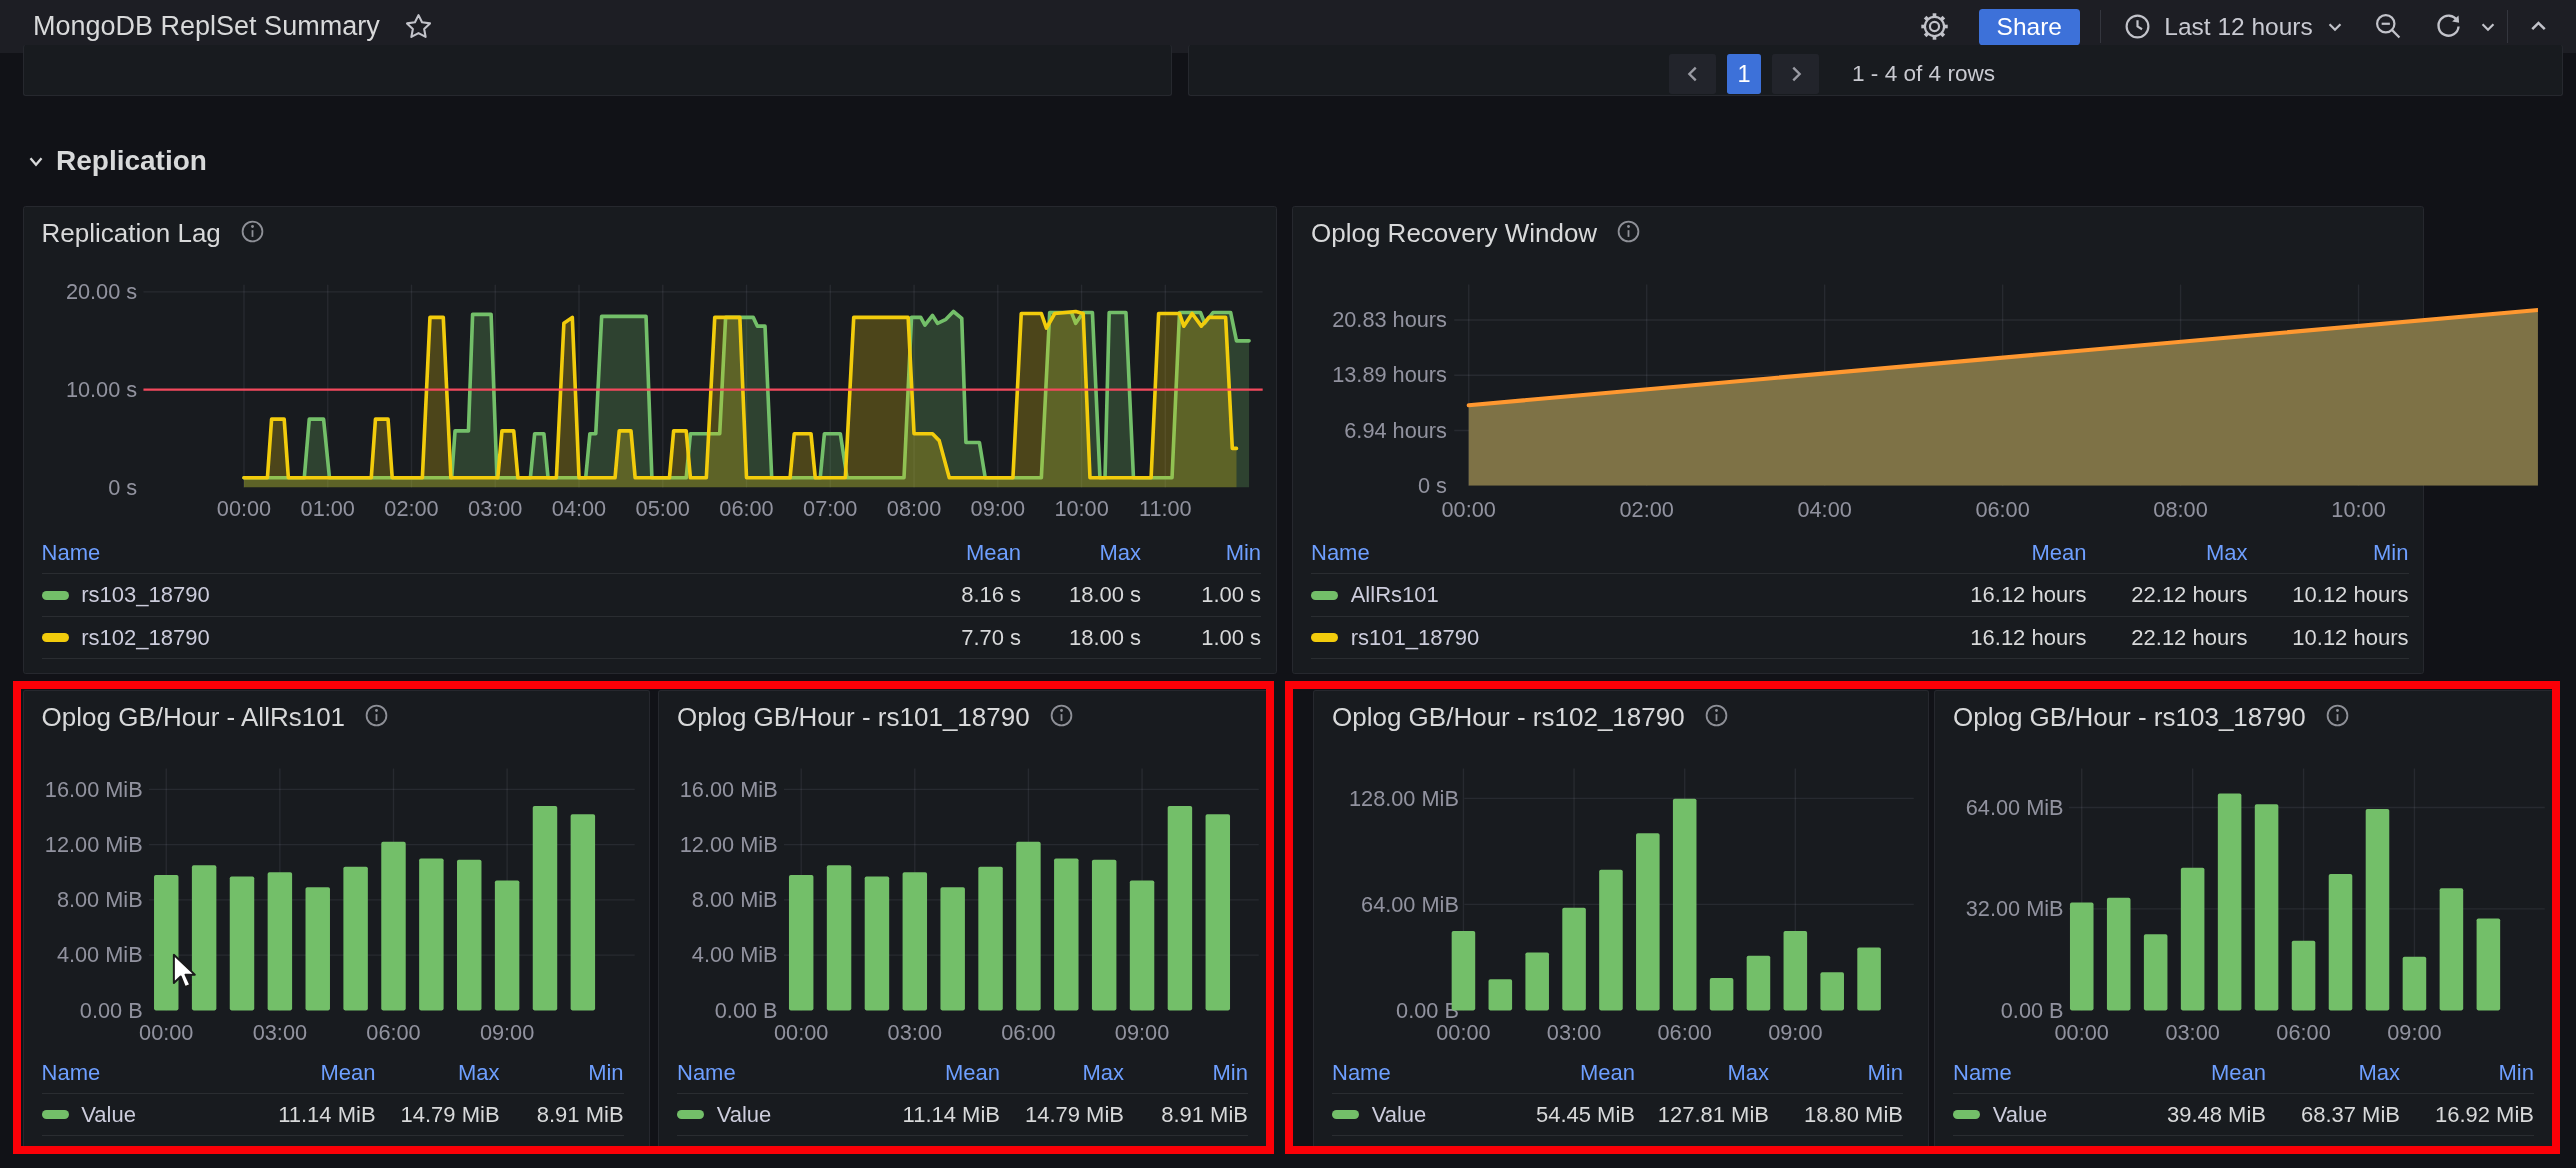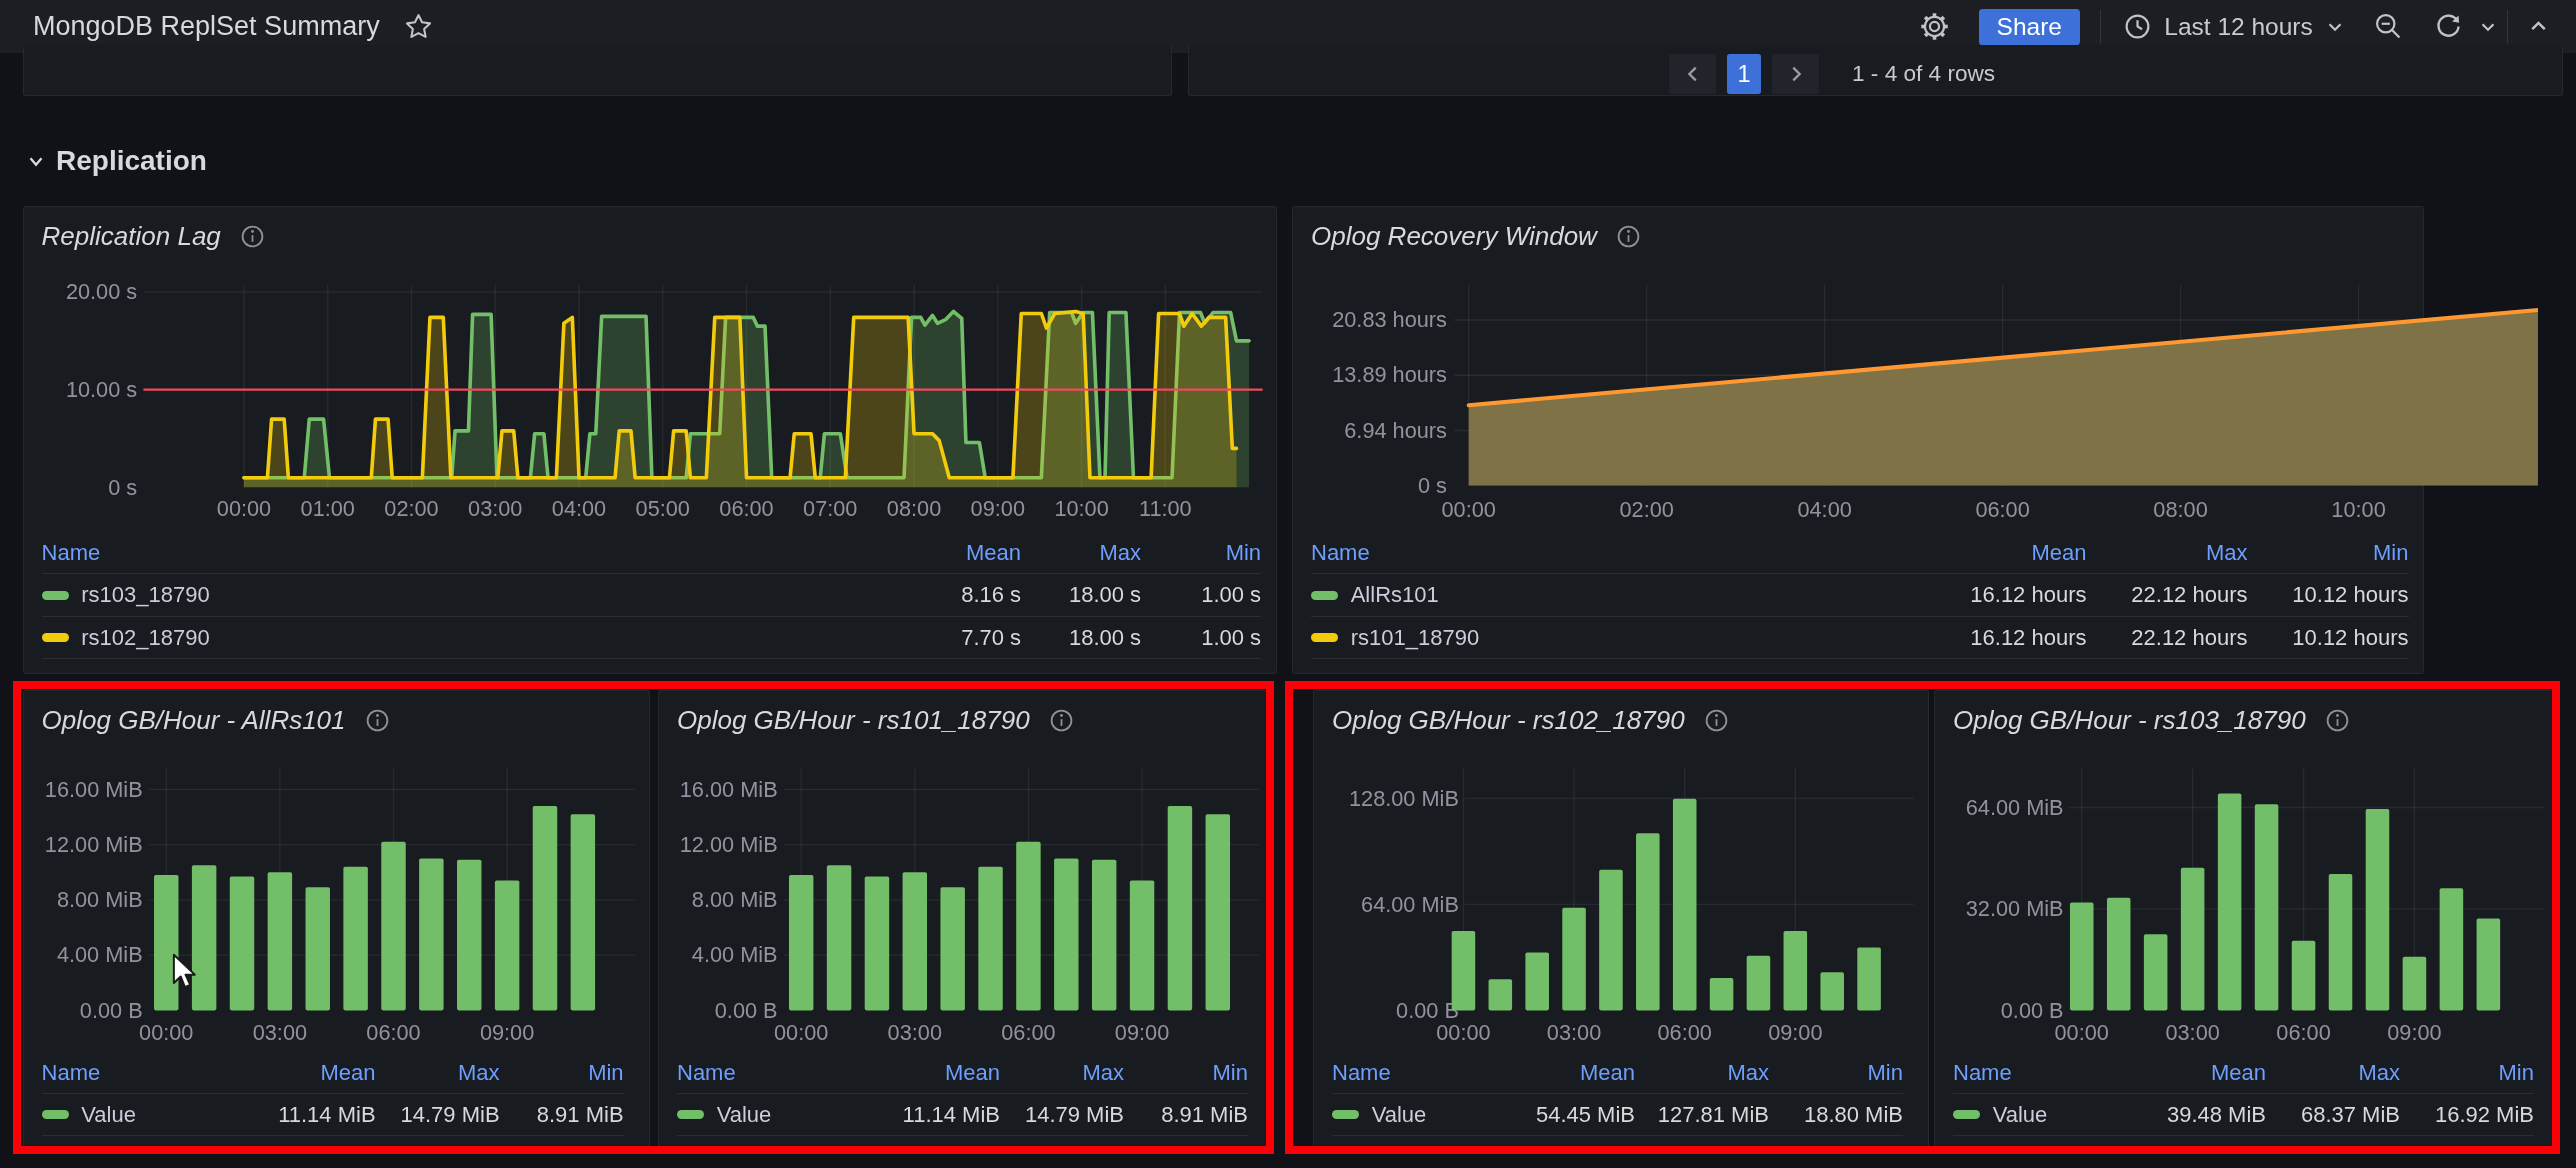--- a/index.html
+++ b/index.html
@@ -19,21 +19,21 @@
   .icon-gap{margin:0 14.5px;}
   
   .panel{position:absolute;background:#181b1f;border:0.9px solid #26282e;border-radius:2.7px;}
   .pag{position:absolute;display:flex;align-items:center;}
   .pag-btn{width:47px;height:40px;background:#22242b;border-radius:2.7px;display:flex;align-items:center;justify-content:center;margin-right:11px;cursor:pointer;}
   .pag-page{width:34px;height:40px;background:#3d71d9;border-radius:2.7px;color:#fff;font-size:23.5px;display:flex;align-items:center;justify-content:center;margin-right:11px;cursor:pointer;}
   .pag-info{font-size:22.6px;color:#c8c9d0;margin-left:22px;white-space:nowrap;}
   
   .sechead{position:absolute;display:flex;align-items:center;gap:9px;font-size:28px;font-weight:700;color:#d8d9da;cursor:pointer;}
   
-  .ptitle{position:absolute;left:0;top:11px;width:100%;height:36px;display:flex;align-items:center;padding-left:18px;gap:18px;font-style:italic;}
+  .ptitle{position:absolute;left:0;top:11px;width:100%;height:36px;display:flex;align-items:flex-start;padding-left:18px;gap:18px;}
   .ptitle .txt{font-size:26px;font-weight:500;color:#d8d9da;white-space:nowrap;cursor:pointer;}
   svg.chart{position:absolute;display:block;}
   svg text{font-family:"Liberation Sans","DejaVu Sans",sans-serif;font-size:24px;fill:rgba(204,204,220,0.68);}
   
   .legend{position:absolute;font-size:22px;}
   .lrow{display:flex;align-items:center;height:43px;border-top:0.9px solid rgba(204,204,220,0.10);}
   .lrow.hdr{height:40px;border-top:none;color:#6e9fff;font-weight:500;}
   .lrow.last{border-bottom:0.9px solid rgba(204,204,220,0.10);}
   .c-name{flex:1;display:flex;align-items:center;gap:12.7px;cursor:pointer;}
   .swatch{width:27px;height:9px;border-radius:4.5px;flex:none;}

